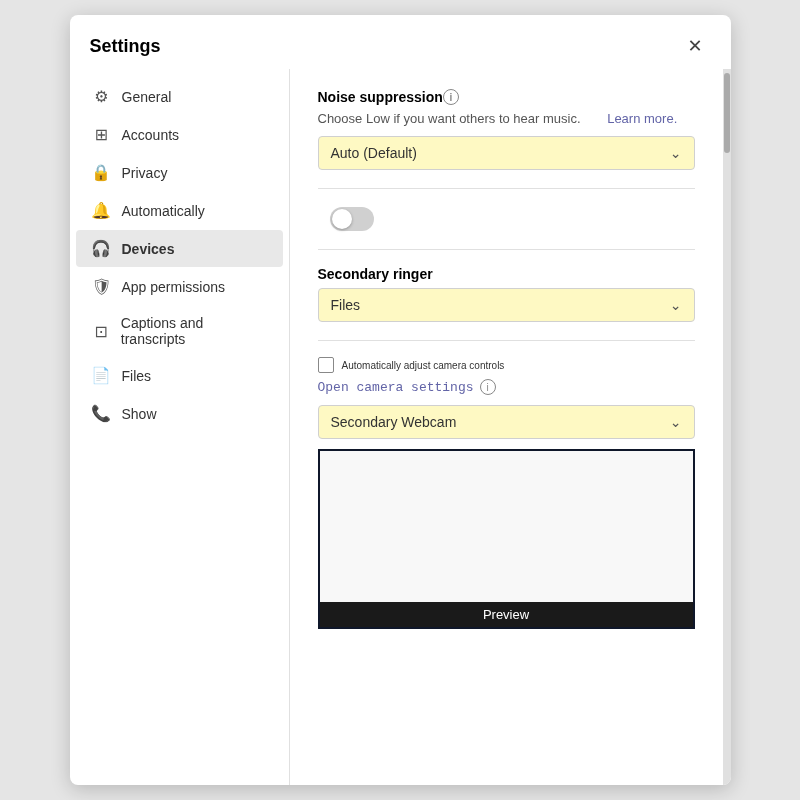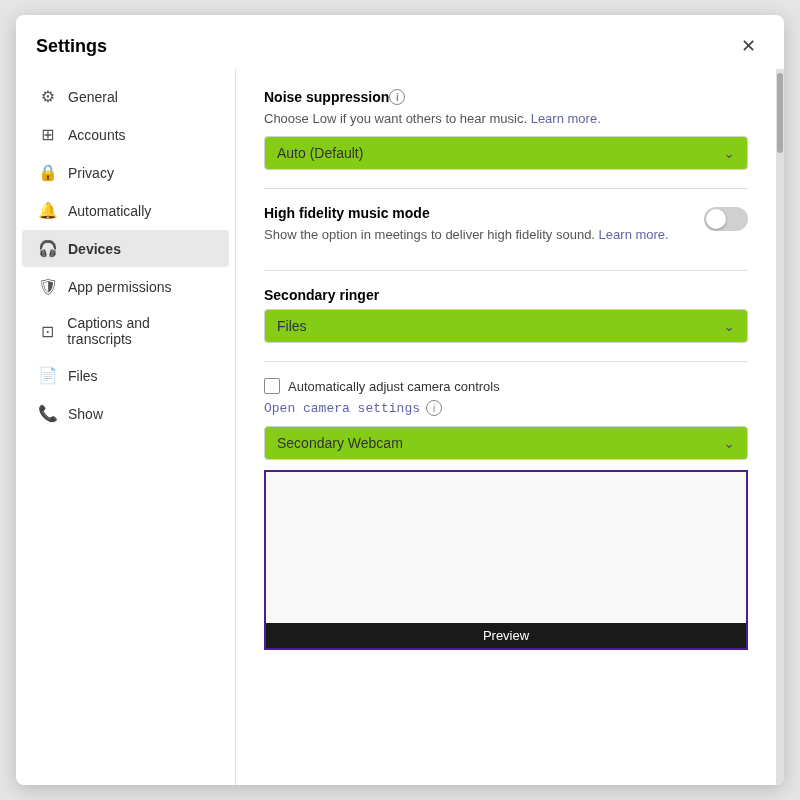--- a/index.html
+++ b/index.html
@@ -7,21 +7,21 @@
       background: #e5e5e5;
       display: flex;
       justify-content: center;
       align-items: center;
       width: 800px;
       height: 800px;
       font-family: 'Segoe UI', Arial, sans-serif;
     }
     .dialog {
       background: #ffffff;
-      width: 768px;
+      width: 661px;
       height: 770px;
       border-radius: 8px;
       box-shadow: 0 4px 20px rgba(0,0,0,0.2);
       display: flex;
       flex-direction: column;
       overflow: hidden;
     }
     .dialog-header {
       display: flex;
       justify-content: space-between;
@@ -101,30 +101,31 @@
     }
     .section-desc {
       font-size: 13px;
       color: #555;
       margin-bottom: 10px;
     }
     .learn-more {
       color: #6264a7;
       text-decoration: none;
       cursor: pointer;
+      margin-left: 23px;
     }
     
     .dropdown {
       display: flex;
       align-items: center;
       justify-content: space-between;
       border: 1px solid #d0d0d0;
       border-radius: 4px;
       padding: 8px 12px;
-      background: #84cc16;
+      background: #fef9c3;
       cursor: pointer;
       font-size: 14px;
       color: #333;
       width: 100%;
     }
     .dropdown-arrow { color: #555; font-size: 14px; }
     
     .toggle-row {
       display: flex;
       justify-content: space-between;
@@ -163,21 +164,21 @@
     .checkbox-input {
       width: 16px;
       height: 16px;
       border: 1.5px solid #888;
       border-radius: 2px;
       background: #fff;
       flex-shrink: 0;
       cursor: pointer;
     }
     .checkbox-label {
-      font-size: 13px;
+      font-size: 10px;
       color: #333;
     }
     .camera-settings-row {
       display: flex;
       align-items: center;
       gap: 6px;
       margin-bottom: 10px;
     }
     .camera-settings-link {
       color: #6264a7;
@@ -192,21 +193,21 @@
       border-radius: 50%;
       display: inline-flex;
       align-items: center;
       justify-content: center;
       font-size: 10px;
       color: #888;
       cursor: pointer;
     }
     
     .camera-preview-container {
-      border: 2px solid #4c1d95;
+      border: 2px solid #0f172a;
       background: #f8f8f8;
       width: 100%;
       height: 180px;
       margin-top: 10px;
       position: relative;
     }
     .camera-preview-bar {
       position: absolute;
       bottom: 0;
       left: 0;
@@ -299,29 +300,20 @@
         <button class="dropdown">
           <span>Auto (Default)</span>
           <span class="dropdown-arrow">⌄</span>
         </button>
       </div>
 
       <hr class="section-divider">
 
       <div class="section">
         <div class="toggle-row">
-          <div class="toggle-info">
-            <div class="section-title">
-              <span>High fidelity music mode</span>
-            </div>
-            <div class="section-desc">
-              <span>Show the option in meetings to deliver high fidelity sound.</span>
-              <a class="learn-more">Learn more.</a>
-            </div>
-          </div>
           <div class="toggle-switch">
             <div class="toggle-knob"></div>
           </div>
         </div>
       </div>
 
       <hr class="section-divider">
 
       <div class="section">
         <div class="section-title">

